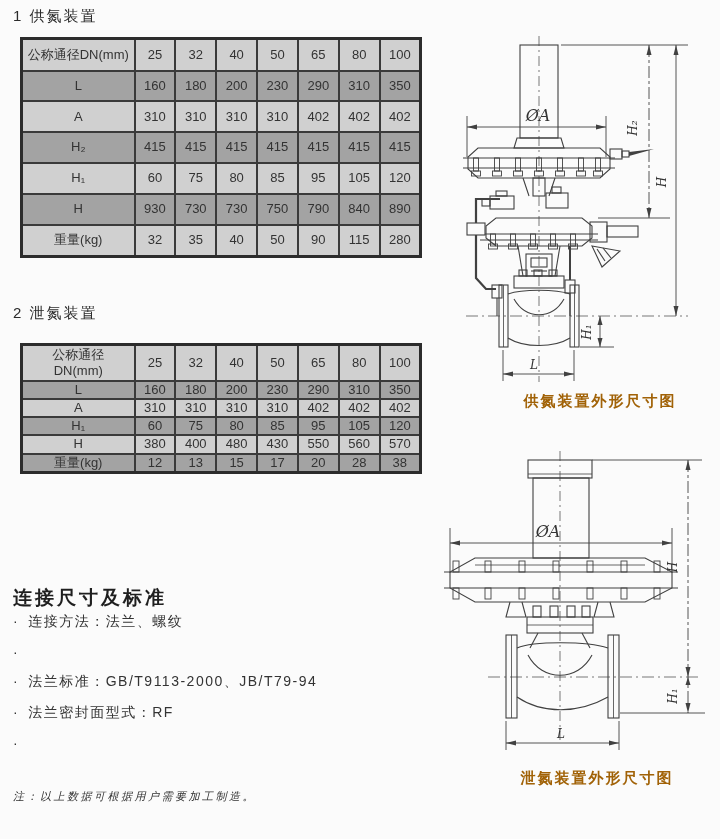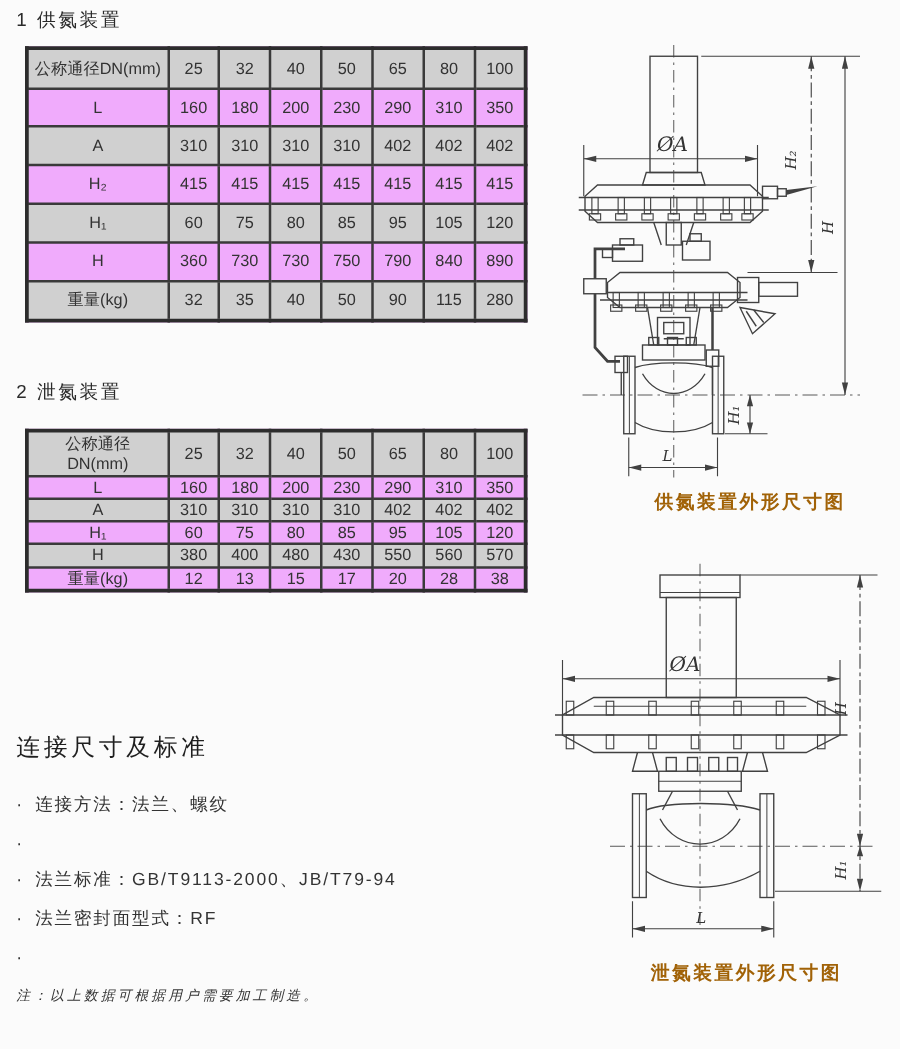--- a/index.html
+++ b/index.html
@@ -5,33 +5,33 @@
   *{margin:0;padding:0;box-sizing:border-box}
   html,body{background:#fbfbfb}
   body{width:720px;height:839px;position:relative;overflow:hidden;
        font-family:"Liberation Sans",sans-serif;color:#2f2f2f}
   .abs{position:absolute}
   .sec-h{font-size:15px;letter-spacing:2px;color:#2b2b2b}
   #h1{left:13px;top:7px}
   #h2{left:13px;top:304px}
 
   table.spec{position:absolute;border-collapse:collapse;table-layout:fixed;
-             background:#f0abfc;border:3px solid #2c2c2c}
+             background:#a3a3a3;border:3px solid #2c2c2c}
   .spec th,.spec td{border:2px solid #3a3a3a;text-align:center;vertical-align:middle;
              font-size:13px;font-weight:normal;color:#333;padding:0;line-height:1.25}
   .spec thead th{background:var(--shade)}
   .spec tbody tr:nth-child(even){background:var(--shade)}
   .spec th.lab{width:113px;white-space:pre-line}
   #t1{left:20px;top:37px;width:402px;height:221px}
   #t2{left:20px;top:343px;width:402px;height:126px}
   #t1 thead th{height:32px}
   #t2 thead th{height:36px}
 
   #conn{left:13px;top:585px;width:412px}
-  .conn-h{font-size:19px;font-weight:normal;letter-spacing:3px;color:#1f1f1f;margin-bottom:24px}
+  .conn-h{font-size:19px;font-weight:bold;letter-spacing:3px;color:#1f1f1f;margin-bottom:2px}
   .item{display:flex;align-items:baseline;margin-bottom:13px;font-size:14px;
         letter-spacing:1.5px;color:#333}
   .dot{margin-right:9px;font-size:14px}
   #note{left:13px;top:789px;font-family:"DejaVu Serif",serif;font-style:italic;
         font-size:11px;letter-spacing:2.5px;color:#333}
 
   .cap{position:absolute;width:212px;text-align:center;font-size:15px;font-weight:bold;
        letter-spacing:2px;color:#a16207}
   #cap1{left:494px;top:392px}
   #cap2{left:491px;top:769px}
@@ -97,21 +97,21 @@
         <td class="num">60</td>
         <td class="num">75</td>
         <td class="num">80</td>
         <td class="num">85</td>
         <td class="num">95</td>
         <td class="num">105</td>
         <td class="num">120</td>
       </tr>
       <tr>
         <th class="lab">H</th>
-        <td class="num">360</td>
+        <td class="num">930</td>
         <td class="num">730</td>
         <td class="num">730</td>
         <td class="num">750</td>
         <td class="num">790</td>
         <td class="num">840</td>
         <td class="num">890</td>
       </tr>
       <tr>
         <th class="lab">重量(kg)</th>
         <td class="num">32</td>

